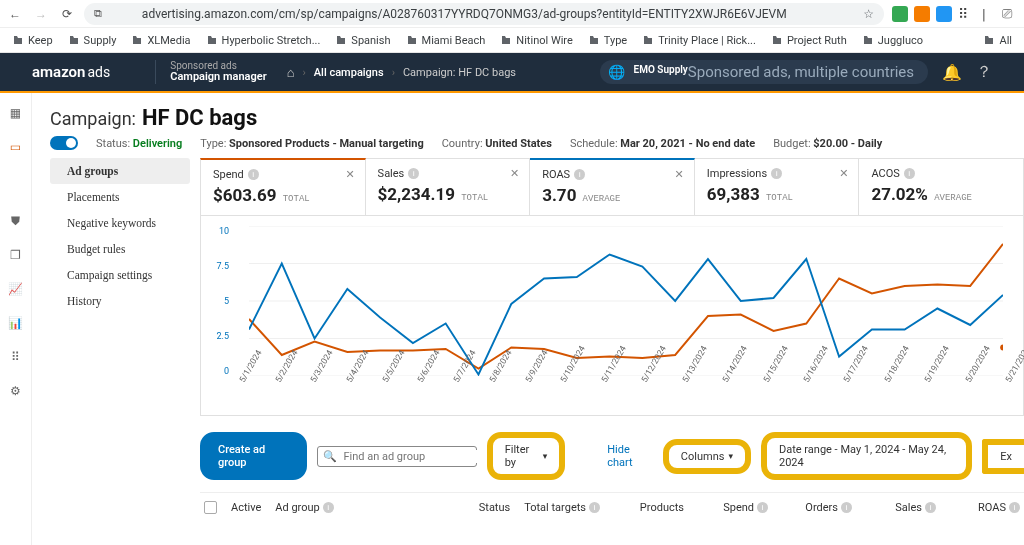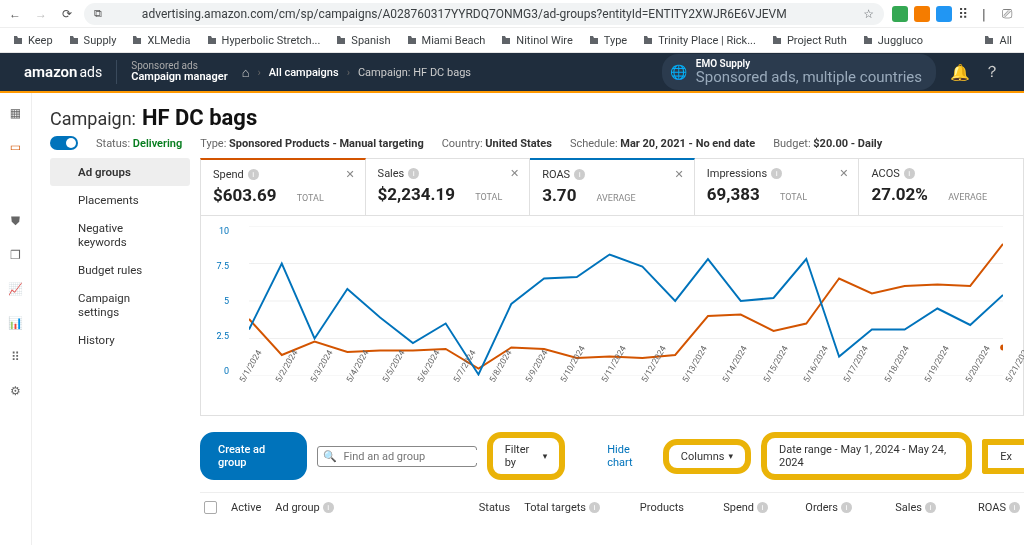--- a/index.html
+++ b/index.html
@@ -13,33 +13,33 @@
   .chrome .ext { display:flex; gap:6px; align-items:center;}
   .chrome .ext span { width:16px; height:16px; border-radius:3px; display:inline-block;}
   .ext-green{background:#34a853;} .ext-orange{background:#f57c00;} .ext-blue{background:#2196f3;} .ext-puzzle{font-size:14px;color:#444;}
   
   .bmbar { height:25px; display:flex; align-items:center; gap:2px; padding:0 6px; background:#fff; border-bottom:1px solid #e5e5e5; font-size:11px; color:#3c4043;}
   .bm { display:flex; align-items:center; gap:4px; padding:2px 6px; border-radius:4px;}
   .folder-icon{width:12px;height:12px;fill:#5f6368;}
   .bmbar .spacer{flex:1;}
 
   
-  .azhead { height:38px; background:#1f2d3d; color:#fff; display:flex; align-items:center; padding:0 24px; gap:14px;}
+  .azhead { height:38px; background:#1f2d3d; color:#fff; display:flex; align-items:center; padding:0 32px; gap:20px;}
   .azlogo { font-size:15px; font-weight:600; display:flex; align-items:baseline;}
   .azlogo .ads { font-weight:400; font-size:14px; margin-left:2px;}
-  .spons { display:flex; flex-direction:column; line-height:1.1; border-left:1px solid #3a4a5c; padding-left:14px;}
+  .spons { display:flex; flex-direction:column; line-height:1.1; border-left:1px solid #3a4a5c; padding-left:14px;margin-left:25px;}
   .spons .s1{font-size:10px;color:#aaa;} .spons .s2{font-size:11px;font-weight:600;}
   .crumbs{display:flex; align-items:center; gap:8px; font-size:11px; color:#ccc;}
   .crumbs .home{font-size:13px;}
   .crumbs .sep{color:#666;}
   .crumbs .active{color:#fff; font-weight:500;}
   .azright{margin-left:auto;display:flex;align-items:center;gap:14px;}
   .acct{display:flex;align-items:center;gap:8px;background:#2b3b4e;border-radius:16px;padding:4px 14px 4px 8px;}
   .acct .globe{font-size:14px;color:#9bb;}
-  .acct .txt{display:flex;flex-direction:column;line-height:1.1;}
+  .acct .txt{display:flex;flex-direction:row;line-height:1.1;}
   .acct .a1{font-size:10px;font-weight:600;color:#fff;}
   .acct .a2{font-size:15px;color:#9ab;}
   .azright .icon{font-size:16px;color:#ccc;}
 
   
   .hr{height:2px;background:#ff9900;}
   .main{display:flex; height:calc(100% - 28px - 25px - 38px - 2px);}
   .rail{width:32px;background:#fff;border-right:1px solid #eee;display:flex;flex-direction:column;align-items:center;gap:18px;padding-top:12px;}
   .rail .ri{width:16px;height:16px;display:flex;align-items:center;justify-content:center;color:#666;}
   .rail .ri.active{color:#d35400;}
@@ -49,32 +49,32 @@
   .title .t2{font-size:22px;font-weight:700;color:#111;}
 
   .statusrow{display:flex;align-items:center;gap:18px;font-size:11px;color:#333;margin-bottom:8px;}
   .toggle{width:28px;height:14px;border-radius:7px;background:#0073bb;position:relative;}
   .toggle::after{content:"";position:absolute;width:10px;height:10px;border-radius:50%;background:#fff;top:2px;right:2px;}
   .statusrow .k{color:#666;}
   .statusrow .deliv{color:#067d1e;font-weight:600;}
 
   .body2{display:flex;gap:10px;}
   .sidenav{width:140px;display:flex;flex-direction:column;gap:0;}
-  .sidenav .it{padding:7px 28px;font-size:11.5px;color:#333;border-radius:3px;}
+  .sidenav .it{padding:7px 17px;font-size:11.5px;color:#333;border-radius:3px;font-family:Liberation Serif, serif;}
   .sidenav .it.sel{background:#eee;font-weight:600;}
   .panel{flex:1;min-width:0;}
 
   .metrics{display:flex;gap:0;reset;}
   .mbox{flex:1;border:1px solid #e0e0e0;border-left:none;padding:8px 12px 10px;position:relative;}
   .mbox:first-child{border-left:1px solid #e0e0e0;}
   .mbox.acc1{border-top:2px solid #d35400;}
   .mbox.acc2{border-top:2px solid #0073bb;}
   .mbox .ml{font-size:11px;color:#333;display:flex;align-items:center;gap:4px;}
   .mbox .mv{font-size:17px;font-weight:700;color:#222;margin-top:4px;}
-  .mbox .mv .sub{font-size:9px;font-weight:400;color:#888;margin-left:16px;}
+  .mbox .mv .sub{font-size:9px;font-weight:400;color:#888;margin-left:2px;font-family:Liberation Mono, monospace;}
   .mbox .x{position:absolute;top:8px;right:10px;color:#888;font-size:11px;}
   .info-dot{width:11px;height:11px;border-radius:50%;background:#ccc;display:inline-flex;align-items:center;justify-content:center;font-size:8px;color:#fff;}
 
   .chart{border:1px solid #e0e0e0;border-top:none;margin-top:0;height:200px;position:relative;padding:10px 20px 6px 48px; overflow:visible;}
   .chart svg{width:100%;height:150px;}
   .ylabels{position:absolute;left:6px;top:10px;height:150px;display:flex;flex-direction:column;justify-content:space-between;font-size:9px;color:#0073bb;text-align:right;width:22px;}
   .xlabels{position:absolute;left:36px;right:20px;bottom:0;height:42px;display:flex;justify-content:space-between;}
   .xl{font-size:8.5px;color:#666;transform:rotate(-60deg);transform-origin:top left;white-space:nowrap;position:relative;top:6px;}
 
   .toolbar{display:flex;align-items:center;gap:10px;margin-top:16px;font-size:11px;}

